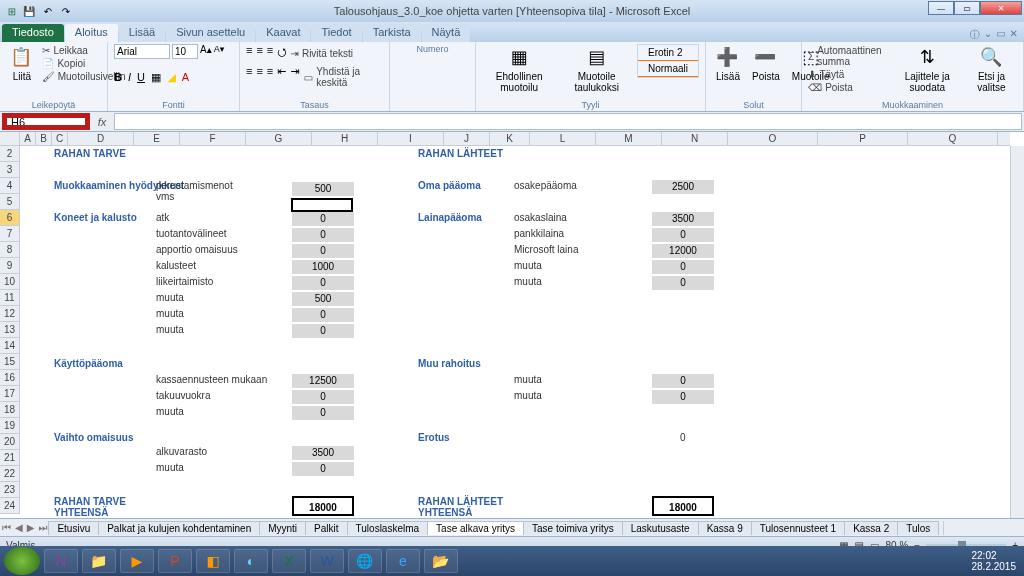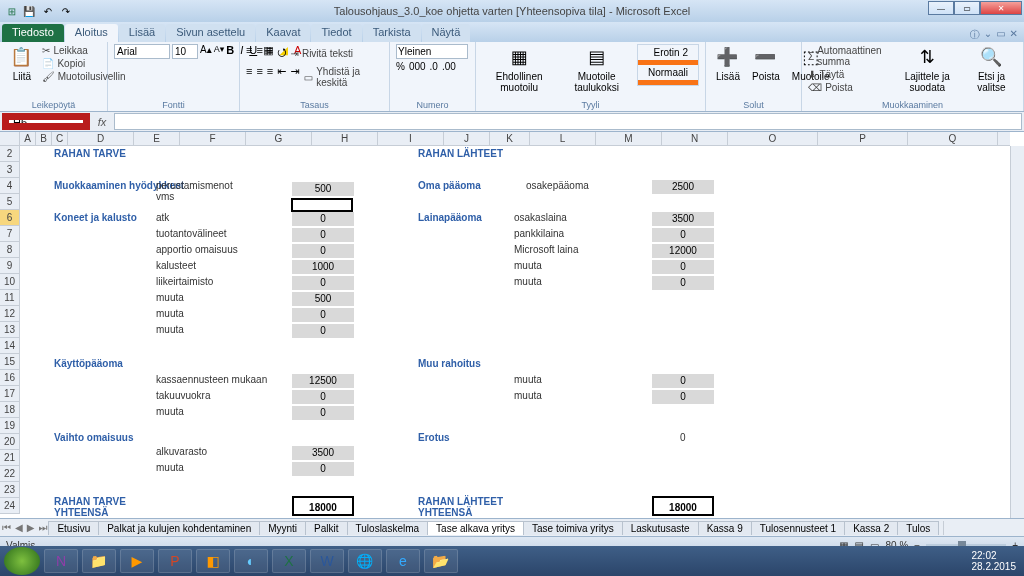--- a/index.html
+++ b/index.html
@@ -25,25 +25,25 @@
 .ribbon { height:70px; background:#f1f5fb; border-bottom:1px solid #9db4cc; display:flex; }
 .group { border-right:1px solid #c8d6e6; padding:2px 6px 0 6px; display:flex; flex-direction:column; justify-content:space-between; height:100%; }
 .group .body { display:flex; gap:4px; align-items:flex-start; flex:1; }
 .group .lbl { text-align:center; font-size:9px; color:#5a7aa0; padding-bottom:1px; }
 .bigbtn { display:flex; flex-direction:column; align-items:center; gap:1px; padding:2px 4px; font-size:10px; text-align:center; line-height:1.1; }
 .bigbtn .ic { width:24px; height:24px; display:flex; align-items:center; justify-content:center; font-size:18px; }
 .smline { display:flex; align-items:center; gap:3px; font-size:10px; color:#444; padding:1px 0; }
 .fontbox input{width:56px;font-size:10px;border:1px solid #abc;padding:1px 2px;}
 .sizebox input{width:26px;font-size:10px;border:1px solid #abc;padding:1px 2px;}
 .stylebox{border:1px solid #c8d6e6;display:flex;flex-direction:column;font-size:10px;}
-.stylebox div{padding:2px 10px;border-bottom:5px solid #f97316;text-align:right;}
+.stylebox div{padding:2px 10px;border-bottom:1px solid #f97316;}
 
 
 .fxbar { height:20px; border-bottom:1px solid #9db4cc; display:flex; align-items:stretch; background:#e9eef5; }
-.namebox{width:88px;border:7px solid #b91c1c;margin:1px 2px;background:#fff;font-size:11px;padding:1px 4px;}
+.namebox{width:88px;border:5px solid #b91c1c;margin:1px 2px;background:#fff;font-size:11px;padding:1px 4px;}
 .fxic{width:20px;display:flex;align-items:center;justify-content:center;font-style:italic;color:#555;}
 .formula{flex:1;border:1px solid #abc;margin:1px 2px;background:#fff;}
 
 
 .grid { position:relative; height:386px; background:#fff; overflow:hidden; }
 .colhead { position:absolute; top:0; left:0; right:14px; height:14px; background:#e9eef5; border-bottom:1px solid #c6cdd6; display:flex; }
 .colhead div { border-right:1px solid #c6cdd6; text-align:center; font-size:10px; color:#444; line-height:14px; }
 .rowhead { position:absolute; top:14px; left:0; width:20px; background:#e9eef5; }
 .rowhead div { height:16px; border-bottom:1px solid #c6cdd6; border-right:1px solid #c6cdd6; text-align:center; font-size:10px; color:#444; line-height:16px; }
 .rowhead div.sel{background:#f7d77e;}
@@ -118,21 +118,21 @@
         </div>
       <div>
         <div class="smline">✂ <span>Leikkaa</span></div>
         <div class="smline">📄 <span>Kopioi</span></div>
         <div class="smline">🖌 <span>Muotoilusivellin</span></div>
       </div>
     </div>
     <div class="lbl">Leikepöytä</div>
   </div>
   <div class="group" style="width:132px">
-    <div class="body" style="flex-direction:row;gap:2px">
+    <div class="body" style="flex-direction:column;gap:12px">
       <div style="display:flex;gap:2px">
         <span class="fontbox"><input value="Arial" style=""></span>
         <span class="sizebox"><input value="10" style=""></span>
         <span style="font-size:10px">A▴</span>
         <span style="font-size:9px">A▾</span>
       </div>
       <div style="display:flex;gap:6px;font-size:11px">
         <b>B</b>
         <i>I</i>
         <u>U</u>
@@ -157,29 +157,20 @@
           <span>≡</span>
           <span>≡</span>
         <span>⇤</span>
           <span>⇥</span>
         <span class="smline">▭ <span>Yhdistä ja keskitä</span></span>
       </div>
     </div>
     <div class="lbl">Tasaus</div>
   </div>
   <div class="group" style="width:86px">
-    <div class="body" style="flex-direction:column;gap:2px">
-      <input style="width: 72px; font-size: 10px; border: 1px solid rgb(170, 187, 204); padding: 1px;" value="Yleinen">
-      <div style="display:flex;gap:4px;font-size:10px">
-          <span>%</span>
-          <span>000</span>
-          <span>.0</span>
-          <span>.00</span>
-        </div>
-    </div>
     <div class="lbl">Numero</div>
   </div>
   <div class="group" style="width:230px">
     <div class="body">
       <div class="bigbtn">
           <span class="ic">▦</span>
           <span>Ehdollinen muotoilu</span>
         </div>
       <div class="bigbtn">
           <span class="ic">▤</span>
@@ -319,21 +310,21 @@
     <div class="label" style="left:136px;top:300px">alkuvarasto</div>
     <div class="valbox" style="left:272px;top:300px">3500</div>
     <div class="label" style="left:136px;top:316px">muuta</div>
     <div class="valbox" style="left:272px;top:316px">0</div>
 
     <div class="label hdr" style="left:34px;top:350px;width:90px">RAHAN TARVE YHTEENSÄ</div>
     <div class="totbox" style="left:272px;top:350px">18000</div>
 
     <div class="label hdr" style="left:398px;top:2px">RAHAN LÄHTEET</div>
     <div class="label hdr" style="left:398px;top:34px">Oma pääoma</div>
-    <div class="label" style="left:506px;top:34px">osakepääoma</div>
+    <div class="label" style="left:494px;top:34px">osakepääoma</div>
     <div class="valbox" style="left:632px;top:34px">2500</div>
 
     <div class="label hdr" style="left:398px;top:66px">Lainapääoma</div>
     <div class="label" style="left:494px;top:66px">osakaslaina</div>
     <div class="valbox" style="left:632px;top:66px">3500</div>
     <div class="label" style="left:494px;top:82px">pankkilaina</div>
     <div class="valbox" style="left:632px;top:82px">0</div>
     <div class="label" style="left:494px;top:98px">Microsoft laina</div>
     <div class="valbox" style="left:632px;top:98px">12000</div>
     <div class="label" style="left:494px;top:114px">muuta</div>

